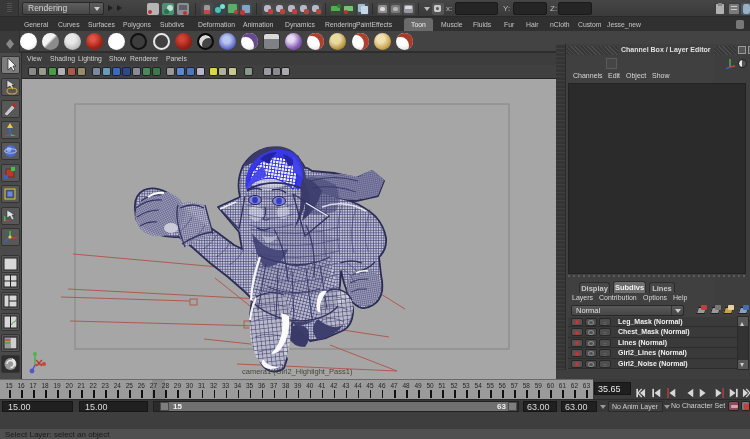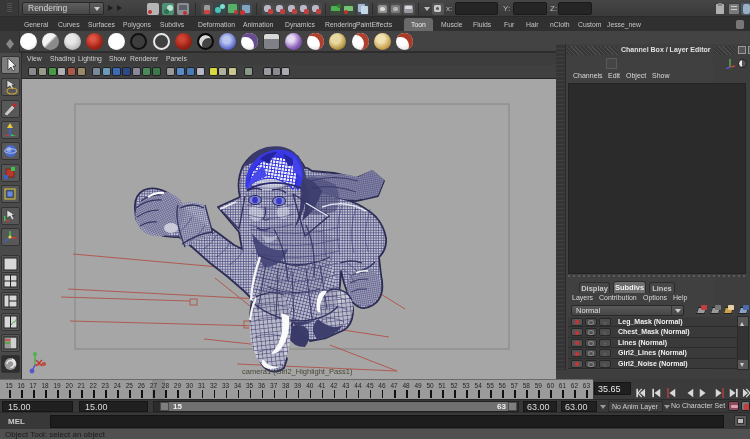--- a/index.html
+++ b/index.html
@@ -708,22 +708,15 @@
 <div class="abs" style="left:608px;top:1px;width:55px;height:11px;background:#3f3f3f;border:1px solid #2a2a2a;color:#cfcfcf;font-size:7px;line-height:10px;padding-left:3px;white-space:nowrap;">No Anim Layer</div>
 <div class="abs" style="left:664px;top:5px;width:0;height:0;border:3.5px solid transparent;border-top:4.5px solid #999;"></div>
 <div class="abs" style="left:671px;top:2px;width:55px;height:11px;color:#cfcfcf;font-size:7px;white-space:nowrap;">No Character Set</div>
 <div class="abs" style="left:728px;top:1px;width:11px;height:10px;background:#8a4a5a;border:1px solid #222;border-radius:2px;">
         <div class="abs" style="left:2px;top:3px;width:7px;height:3px;background:#d8a0b0;border-radius:1px;"></div>
       </div>
 <div class="abs" style="left:741px;top:1px;width:9px;height:10px;background:#777;border:1px solid #222;border-radius:2px;">
         <div class="abs" style="left:2px;top:2px;width:5px;height:6px;background:#c04040;"></div>
       </div>
 </div>
-<div class="abs" style="left:0;top:412px;width:750px;height:17px;background:#383838;border-top:1px solid #2d2d2d;">
-<div class="abs" style="left:8px;top:4px;color:#c8c8c8;font-size:8px;font-weight:bold;">MEL</div>
-<div class="abs" style="left:50px;top:2px;width:674px;height:13px;background:#1d1d1d;border:1px solid #141414;"></div>
-<div class="abs" style="left:734px;top:2px;width:13px;height:12px;background:#5a5a5a;border:1px solid #2a2a2a;border-radius:2px;">
-        <div class="abs" style="left:2px;top:2px;width:7px;height:6px;background:#bcbcbc;border:1px solid #333;"></div>
-      </div>
-</div>
 <div class="abs" style="left:0;top:429px;width:750px;height:10px;background:#505050;">
-<div class="abs" style="left:5px;top:1px;color:#1b1b1b;font-size:8px;">Object Tool: select an object</div>
+<div class="abs" style="left:5px;top:1px;color:#1b1b1b;font-size:8px;">Select Layer: select an object</div>
 </div>
 </div>
 </body></html>

